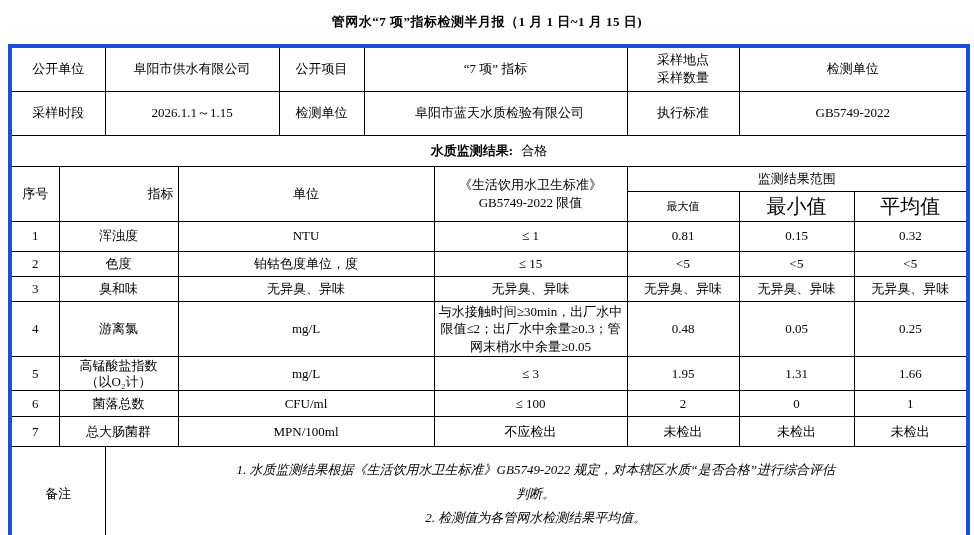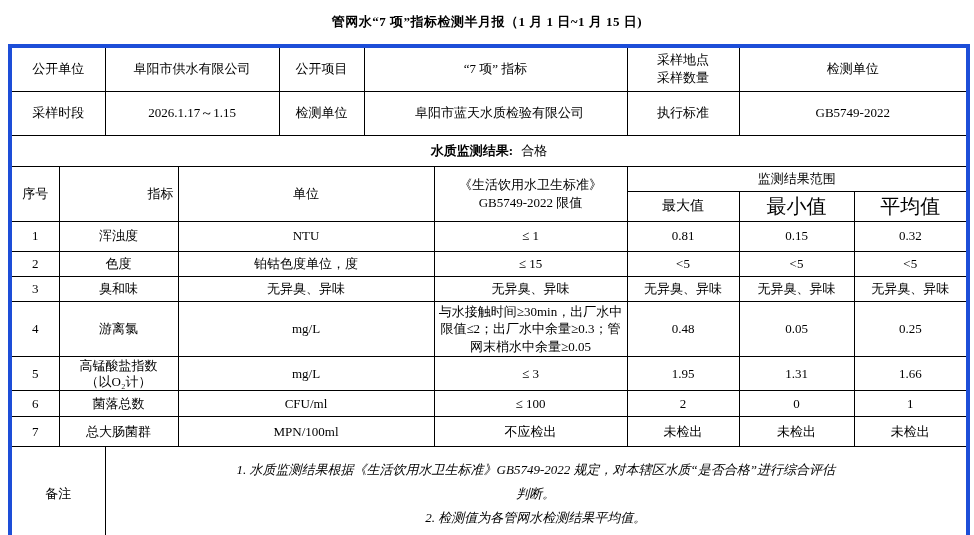--- a/index.html
+++ b/index.html
@@ -62,21 +62,21 @@
     <td colspan="2" class="val">“7 项” 指标</td>
     <td class="lab">
       <span class="line">采样地点</span>
       <span class="line">采样数量</span>
     </td>
     <td colspan="2" class="val">检测单位</td>
   </tr>
 
   <tr style="height:44px">
     <td colspan="2" class="lab">采样时段</td>
-    <td colspan="2" class="val">2026.1.17～1.15</td>
+    <td colspan="2" class="val">2026.1.1～1.15</td>
     <td class="lab" style="padding-left:4px">检测单位</td>
     <td colspan="2" class="val" style="padding-left:12px">阜阳市蓝天水质检验有限公司</td>
     <td class="lab">执行标准</td>
     <td colspan="2" class="val">GB5749-2022</td>
   </tr>
 
   <tr style="height:31px">
     <td colspan="10" class="resultcell">
       <span class="rl">水质监测结果:</span><span class="rv">合格</span>
     </td>
@@ -86,21 +86,21 @@
     <th rowspan="2" class="hdr no">序号</th>
     <th rowspan="2" colspan="2" class="hdr" style="text-align:right;padding-left:6px">指标</th>
     <th rowspan="2" colspan="3" class="hdr">单位</th>
     <th rowspan="2" class="hdr">
       <span class="line">《生活饮用水卫生标准》</span>
       <span class="line">GB5749-2022 限值</span>
     </th>
     <th colspan="3" class="hdr">监测结果范围</th>
   </tr>
   <tr style="height:25px">
-    <th style="font-size:14px">最大值</th>
+    <th style="font-size:11px">最大值</th>
     <th style="font-size:20px">最小值</th>
     <th style="font-size:20px">平均值</th>
   </tr>
 
   <tr style="height:30px">
     <td class="no">1</td>
     <td colspan="2" class="name">浑浊度</td>
     <td colspan="3">NTU</td>
     <td>≤ 1</td>
     <td>0.81</td>

